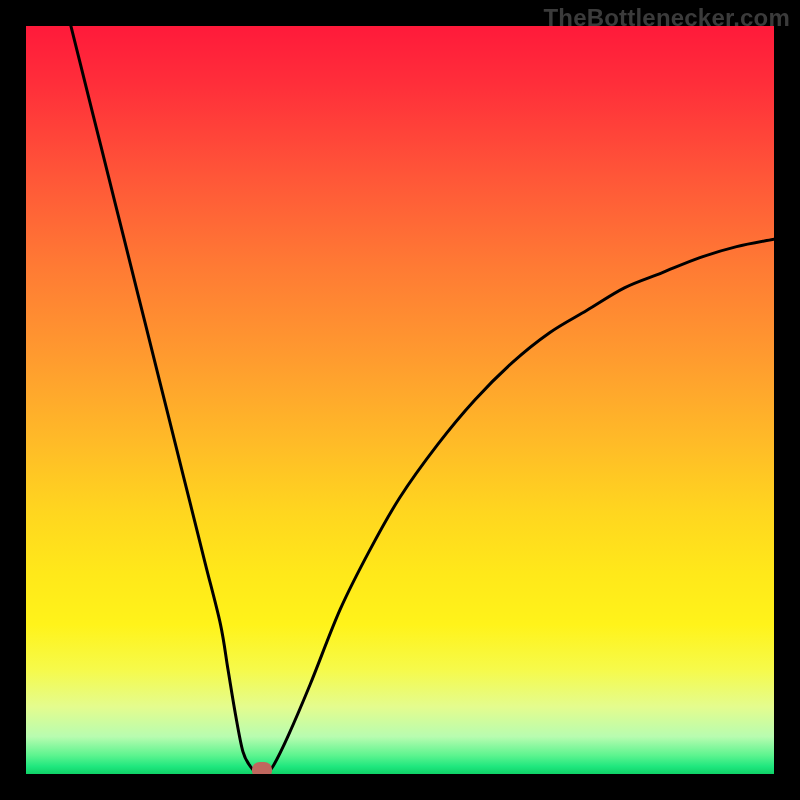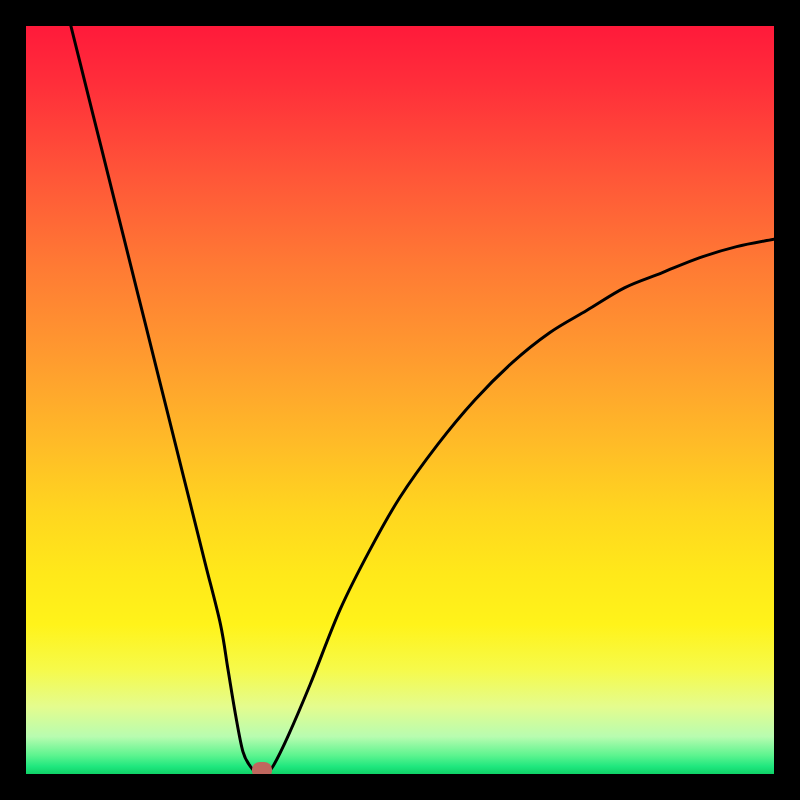--- a/index.html
+++ b/index.html
@@ -71,20 +71,21 @@
     border-radius: 8px / 7px;
     background: #c0675e;
     z-index: 2;
     transform: translate(-50%, -50%);
   }
 </style>
 </head>
 <body>
 
 <div class="frame">
+  <div class="attribution">TheBottlenecker.com</div>
 
   <div class="plot-area">
     <div class="gradient"></div>
     <svg class="curve" viewBox="0 0 748 748" preserveAspectRatio="none">
       <path id="curve-path" d="M 44.88 0.00 C 47.37 9.97, 54.85 39.89, 59.84 59.84 C 64.83 79.79, 69.81 99.73, 74.80 119.68 C 79.79 139.63, 84.77 159.57, 89.76 179.52 C 94.75 199.47, 99.73 219.41, 104.72 239.36 C 109.71 259.31, 114.69 279.25, 119.68 299.20 C 124.67 319.15, 129.65 339.09, 134.64 359.04 C 139.63 378.99, 144.61 398.93, 149.60 418.88 C 154.59 438.83, 159.57 458.77, 164.56 478.72 C 169.55 498.67, 174.53 518.61, 179.52 538.56 C 184.51 558.51, 190.74 580.95, 194.48 598.40 C 198.22 615.85, 199.47 628.32, 201.96 643.28 C 204.45 658.24, 206.95 674.45, 209.44 688.16 C 211.93 701.87, 214.43 716.83, 216.92 725.56 C 219.41 734.29, 221.91 736.78, 224.40 740.52 C 226.89 744.26, 229.39 746.75, 231.88 748.00 C 234.37 749.25, 236.87 749.25, 239.36 748.00 C 241.85 746.75, 243.10 746.75, 246.84 740.52 C 250.58 734.29, 255.57 724.31, 261.80 710.60 C 268.03 696.89, 275.51 679.43, 284.24 658.24 C 292.97 637.05, 304.19 605.88, 314.16 583.44 C 324.13 561.00, 334.11 542.30, 344.08 523.60 C 354.05 504.90, 362.78 488.69, 374.00 471.24 C 385.22 453.79, 398.93 435.09, 411.40 418.88 C 423.87 402.67, 436.33 387.71, 448.80 374.00 C 461.27 360.29, 473.73 347.82, 486.20 336.60 C 498.67 325.38, 511.13 315.41, 523.60 306.68 C 536.07 297.95, 548.53 291.72, 561.00 284.24 C 573.47 276.76, 585.93 268.03, 598.40 261.80 C 610.87 255.57, 623.33 251.83, 635.80 246.84 C 648.27 241.85, 660.73 236.24, 673.20 231.88 C 685.67 227.52, 698.13 223.78, 710.60 220.66 C 723.07 217.54, 741.77 214.43, 748.00 213.18" fill="none" stroke="#000" stroke-width="3" stroke-linejoin="round" stroke-linecap="round"></path>
     </svg>
     <div class="marker" id="marker" style="left: 235.62px; top: 744.26px;"></div>
   </div>
 </div>
 

